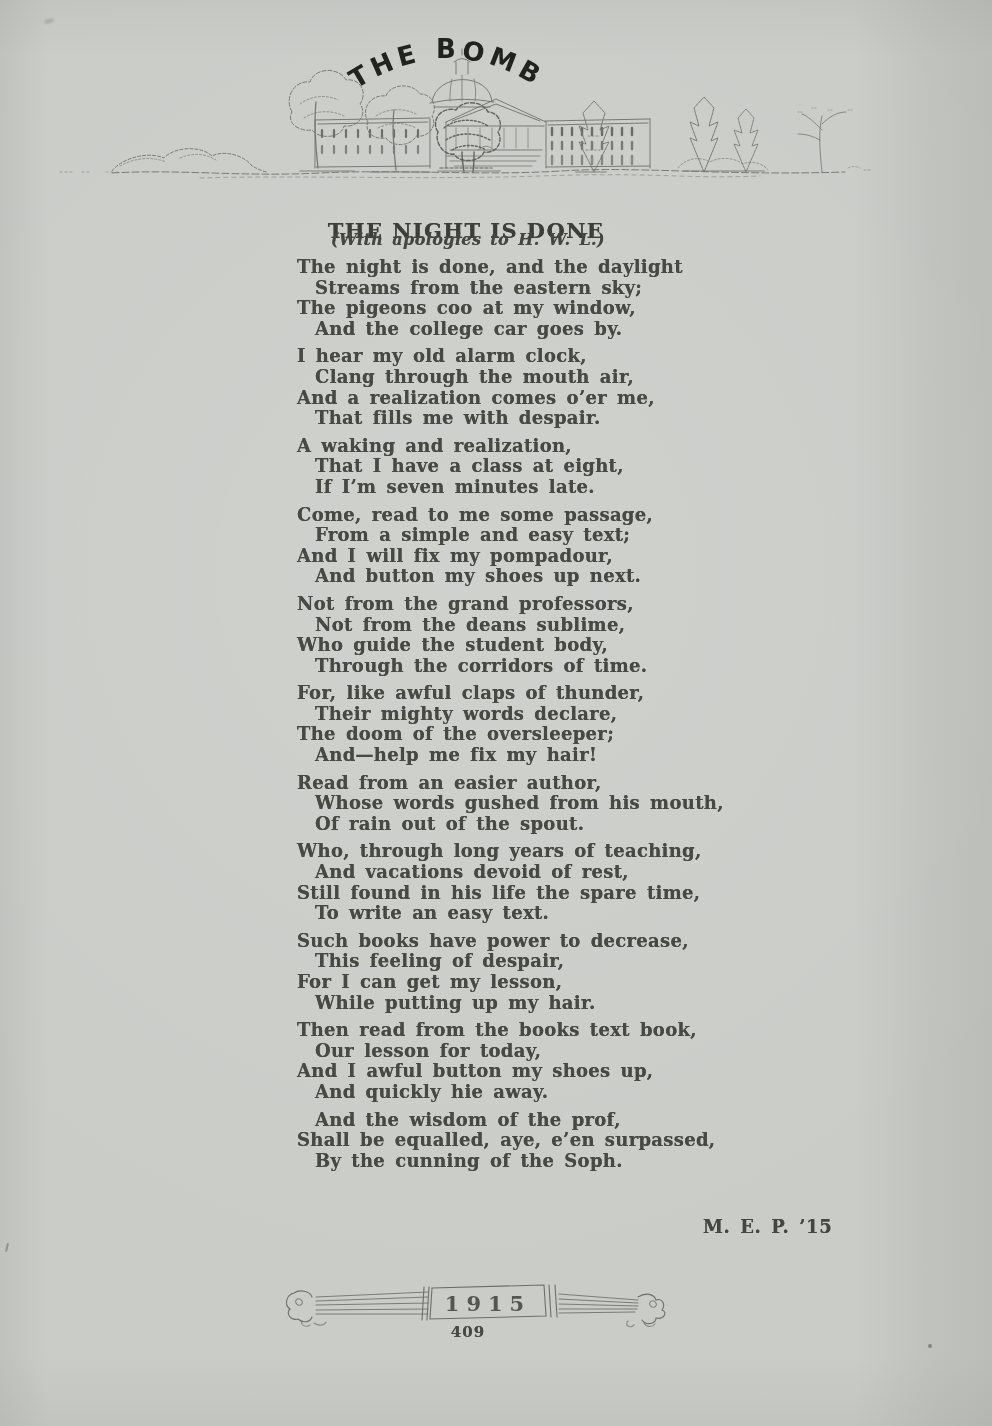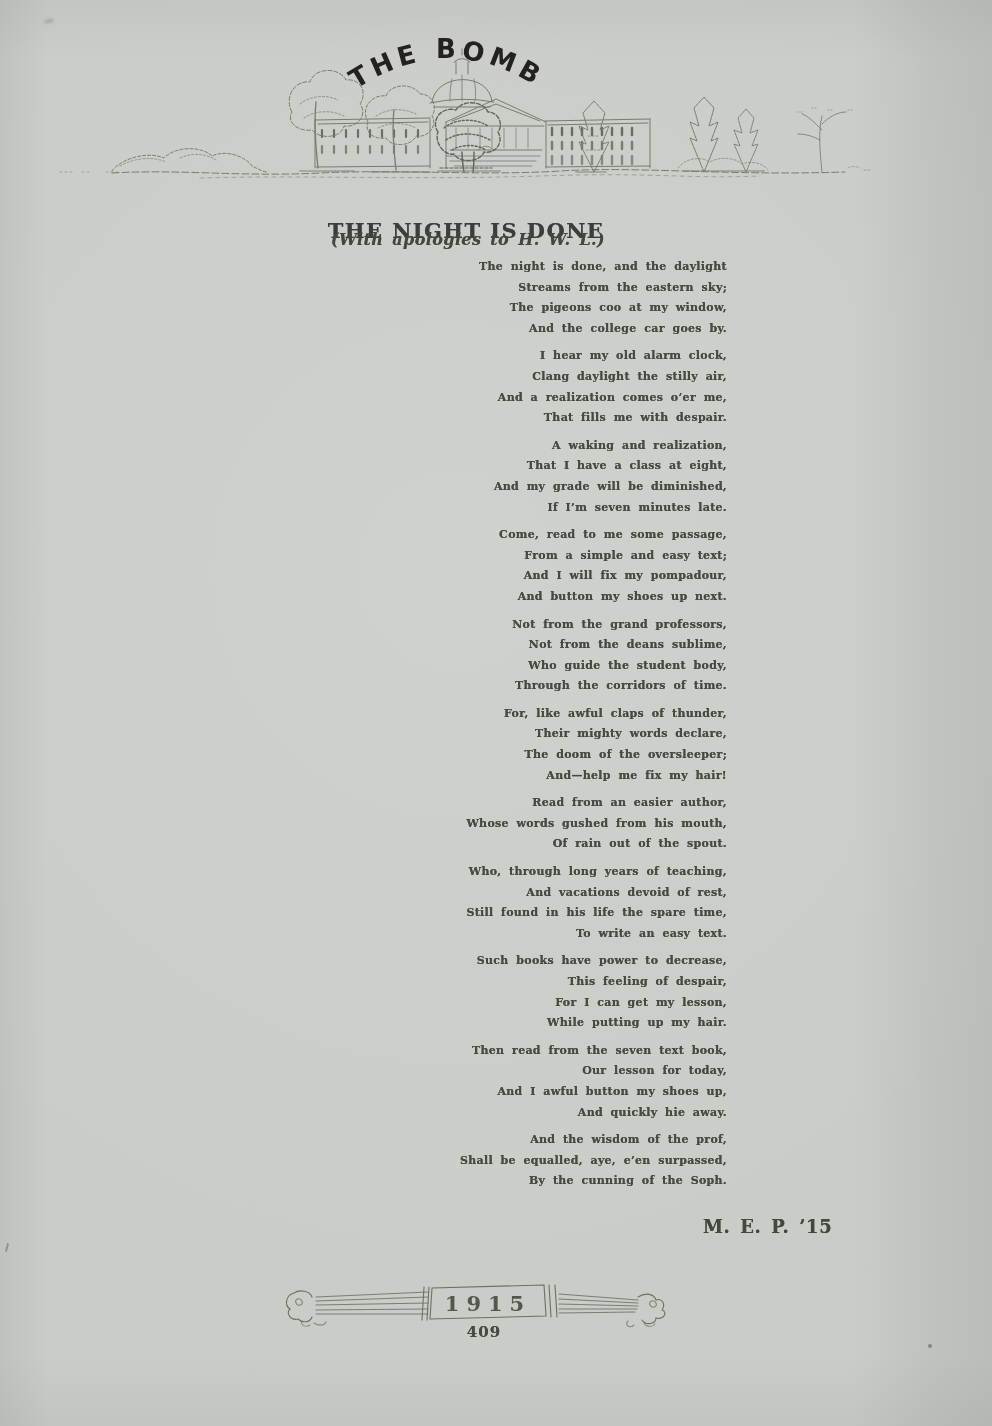--- a/index.html
+++ b/index.html
@@ -18,35 +18,34 @@
     top:218px;left:466px;font-size:21px;font-weight:700;letter-spacing:1.4px;
     color:#3c3f39;white-space:nowrap;text-shadow:0 0 .6px rgba(60,63,57,.8);
   }
   .poem-sub{
     top:230px;left:468px;font-size:16px;font-style:italic;font-weight:600;
     letter-spacing:.4px;word-spacing:3px;color:#44473f;white-space:nowrap;
     text-shadow:0 0 .6px rgba(68,71,63,.7);
   }
   .poem{
     top:257px;left:297px;width:430px;
-    font-size:11px;font-weight:700;line-height:20.6px;color:#474a43;
+    font-size:18px;font-weight:700;line-height:20.6px;color:#474a43;
     letter-spacing:.3px;word-spacing:3.5px;
     text-shadow:0 0 .55px rgba(71,74,67,.85);
-    text-align:right;
   }
   .stanza{margin:0 0 7px 0;}
   .line{white-space:nowrap;}
   .line.indent{padding-left:18px;}
   .signature{
     top:1216px;left:703px;font-size:18px;font-weight:700;color:#44473f;
     letter-spacing:.6px;word-spacing:3px;white-space:nowrap;
     text-shadow:0 0 .55px rgba(68,71,63,.85);
   }
   .page-number{
-    top:1323px;left:484px;font-size:15px;font-weight:700;color:#474a43;
+    top:1323px;left:468px;font-size:15px;font-weight:700;color:#474a43;
     letter-spacing:1px;text-shadow:0 0 .55px rgba(71,74,67,.85);
   }
   
   .smudge{top:19px;left:44px;width:10px;height:4px;background:rgba(95,100,92,.28);
     border-radius:50%;filter:blur(1px);transform:rotate(-15deg);}
   .margin-mark{top:1243px;left:6px;width:2px;height:9px;background:rgba(85,90,82,.45);
     transform:rotate(14deg);border-radius:1px;}
   .speck{top:1344px;left:928px;width:4px;height:4px;background:rgba(70,74,66,.5);
     border-radius:50%;filter:blur(.4px);}
   svg text{font-family:"DejaVu Serif", serif;}
@@ -127,28 +126,27 @@
 
   <div class="abs poem" id="poem">
       <div class="stanza">
         <div class="line">The night is done, and the daylight</div>
         <div class="line indent">Streams from the eastern sky;</div>
         <div class="line">The pigeons coo at my window,</div>
         <div class="line indent">And the college car goes by.</div>
       </div>
       <div class="stanza">
         <div class="line">I hear my old alarm clock,</div>
-        <div class="line indent">Clang daylight the stilly air,</div>
+        <div class="line indent">Clang through the mouth air,</div>
         <div class="line">And a realization comes o’er me,</div>
         <div class="line indent">That fills me with despair.</div>
       </div>
       <div class="stanza">
         <div class="line">A waking and realization,</div>
         <div class="line indent">That I have a class at eight,</div>
-        <div class="line">And my grade will be diminished,</div>
         <div class="line indent">If I’m seven minutes late.</div>
       </div>
       <div class="stanza">
         <div class="line">Come, read to me some passage,</div>
         <div class="line indent">From a simple and easy text;</div>
         <div class="line">And I will fix my pompadour,</div>
         <div class="line indent">And button my shoes up next.</div>
       </div>
       <div class="stanza">
         <div class="line">Not from the grand professors,</div>
@@ -173,21 +171,21 @@
         <div class="line">Still found in his life the spare time,</div>
         <div class="line indent">To write an easy text.</div>
       </div>
       <div class="stanza">
         <div class="line">Such books have power to decrease,</div>
         <div class="line indent">This feeling of despair,</div>
         <div class="line">For I can get my lesson,</div>
         <div class="line indent">While putting up my hair.</div>
       </div>
       <div class="stanza">
-        <div class="line">Then read from the seven text book,</div>
+        <div class="line">Then read from the books text book,</div>
         <div class="line indent">Our lesson for today,</div>
         <div class="line">And I awful button my shoes up,</div>
         <div class="line indent">And quickly hie away.</div>
       </div>
       <div class="stanza">
         <div class="line indent">And the wisdom of the prof,</div>
         <div class="line">Shall be equalled, aye, e’en surpassed,</div>
         <div class="line indent">By the cunning of the Soph.</div>
       </div>
     </div>

